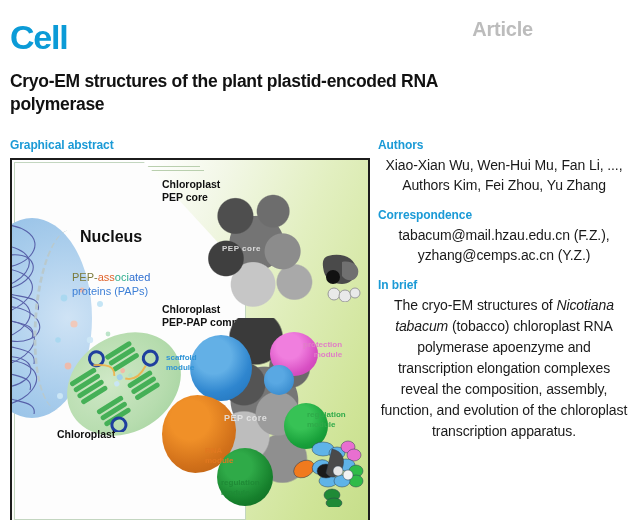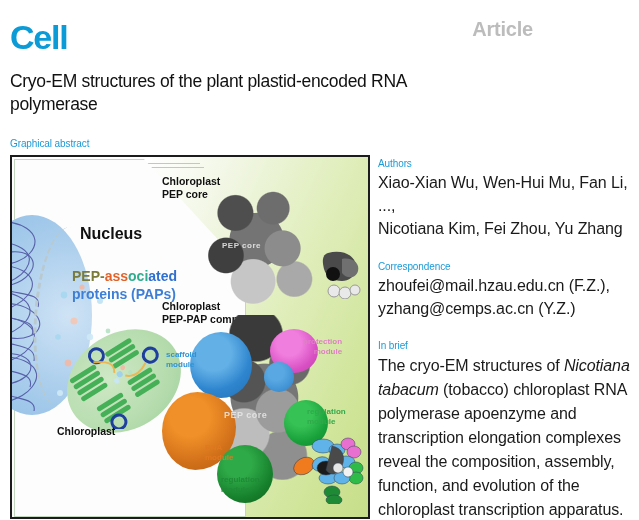--- a/index.html
+++ b/index.html
@@ -17,27 +17,27 @@
     position: absolute; left: 10px; top: 20px;
     font-size: 34px; font-weight: bold; letter-spacing: -1.2px;
     color: #0b9bd7; line-height: 1;
   }
   .article-tag {
     position: absolute; right: 12px; top: 18px;
     font-size: 20px; font-weight: bold; color: #bcbcbc; letter-spacing: -0.2px;
   }
   .paper-title {
     position: absolute; left: 10px; top: 70px; width: 430px;
-    font-size: 17.5px; font-weight: normal; color: #111; line-height: 1.32;
+    font-size: 17.5px; font-weight: bold; color: #111; line-height: 1.32;
     letter-spacing: -0.3px;
   }
 
   
   .sec-head {
-    color: #1b9ad6; font-size: 10px; font-weight: normal;
+    color: #1b9ad6; font-size: 12px; font-weight: bold;
     letter-spacing: -0.1px;
   }
 
   
   .left-col { position: absolute; left: 10px; top: 138px; width: 360px; }
   .ga-head { margin-bottom: 6px; }
 
   .figure {
     position: relative;
     width: 360px; height: 364px;
@@ -84,21 +84,21 @@
     background: radial-gradient(ellipse at 40% 40%, #cfe8c6 0%, #b6dcae 60%, #9fd09b 100%);
     border-radius: 50% / 50%;
     transform: rotate(-32deg);
   }
 
   .lbl { position:absolute; font-weight:bold; color:#111; white-space:nowrap; }
   .lbl-nucleus { left:68px; top:68px; font-size:16px; }
   .lbl-chloroplast { left:45px; top:268px; font-size:10.5px; }
 
   .paps {
-    position:absolute; left:60px; top:110px; font-size:14px; font-weight:bold;
+    position:absolute; left:60px; top:110px; font-size:11px; font-weight:normal;
     line-height:1.3; white-space:nowrap;
   }
   .paps .c1{color:#7a7a3a;} .paps .c2{color:#e0632c;} .paps .c3{color:#2fae8e;}
   .paps .c4{color:#2f6fd0;} .paps .c5{color:#3d7fd6;}
 
   .fig-head {
     position:absolute; font-weight:bold; color:#111; font-size:10.5px;
     line-height:1.25; white-space:nowrap;
   }
   .fh-core { left:150px; top:18px; }
@@ -157,24 +157,24 @@
     background: radial-gradient(circle at 38% 32%, #2faa48 0 26%, #16802c 66%, #0d621f 100%); }
   .b-blue-small { left:252px; top:205px; width:30px; height:30px;
     background: radial-gradient(circle at 40% 35%, #59a8e3 0 30%, #2c80c6 100%); }
 
   
   .cartoon-core { position:absolute; left:300px; top:92px; width:56px; height:50px; }
   .cartoon-pap  { position:absolute; left:278px; top:275px; width:82px; height:72px; }
 
   
   .right-col { position: absolute; left: 378px; top: 138px; width: 252px; }
-  .r-block { margin-bottom: 13px; margin-top: 20px; }
+  .r-block { margin-bottom: 13px; }
   .r-head { margin-bottom: 3px; }
   .r-body {
-    font-size: 16px; color: #1a1a1a; line-height: 1.43; letter-spacing: -0.1px;
+    font-size: 14px; color: #1a1a1a; line-height: 1.43; letter-spacing: -0.1px; text-align: center;
   }
   .r-body.inbrief { line-height: 1.5; }
   .r-body i { font-style: italic; }
 </style>
 </head>
 <body>
 
 <div class="page">
 
   <div class="brand">Cell</div>
@@ -332,28 +332,28 @@
 
     </div>
   </div>
 
   <div class="right-col">
 
     <div class="r-block">
       <div class="sec-head r-head">Authors</div>
       <div class="r-body">
         <span>Xiao-Xian Wu, Wen-Hui Mu, Fan Li, ...,</span><br>
-        <span>Nicotiana Kim, Fei Zhou, Yu Zhang</span>
+        <span>Authors Kim, Fei Zhou, Yu Zhang</span>
       </div>
     </div>
 
     <div class="r-block">
       <div class="sec-head r-head">Correspondence</div>
       <div class="r-body">
-        <span>zhoufei@mail.hzau.edu.cn (F.Z.),</span><br>
+        <span>tabacum@mail.hzau.edu.cn (F.Z.),</span><br>
         <span>yzhang@cemps.ac.cn (Y.Z.)</span>
       </div>
     </div>
 
     <div class="r-block">
       <div class="sec-head r-head">In brief</div>
       <div class="r-body inbrief"><span>The cryo-EM structures of </span><i>Nicotiana tabacum</i><span> (tobacco) chloroplast RNA polymerase apoenzyme and transcription elongation complexes reveal the composition, assembly, function, and evolution of the chloroplast transcription apparatus.</span></div>
     </div>
 
   </div>

